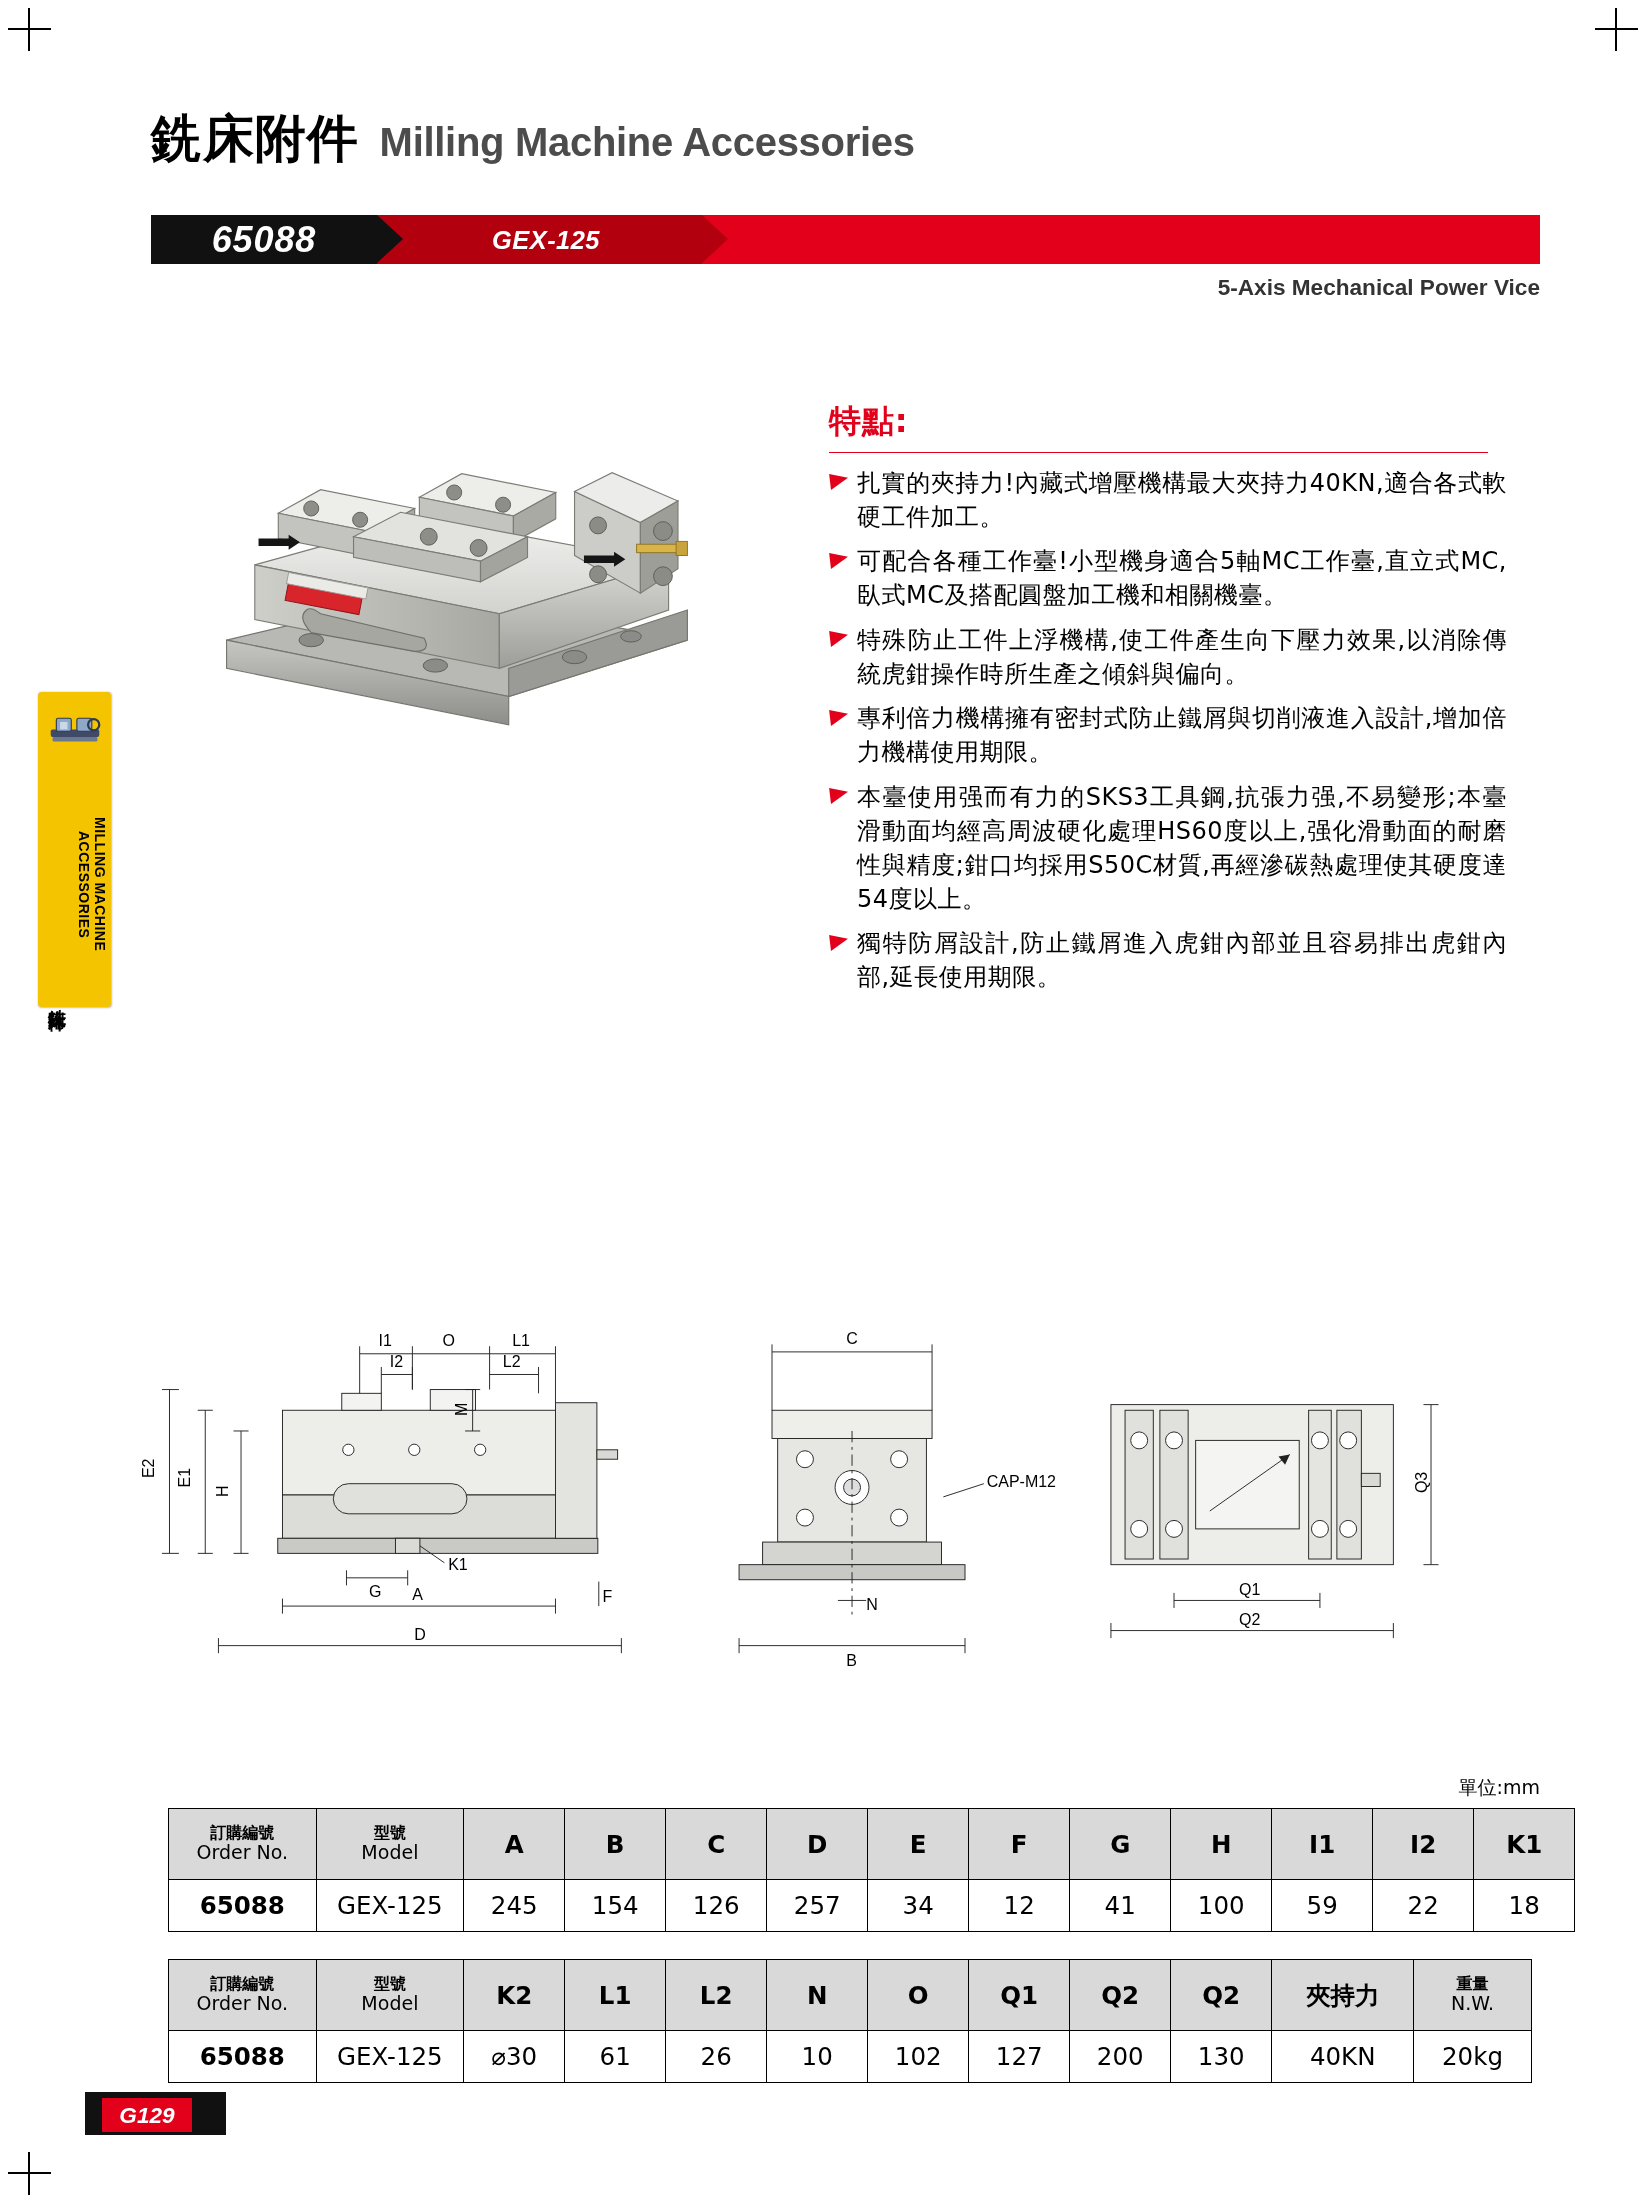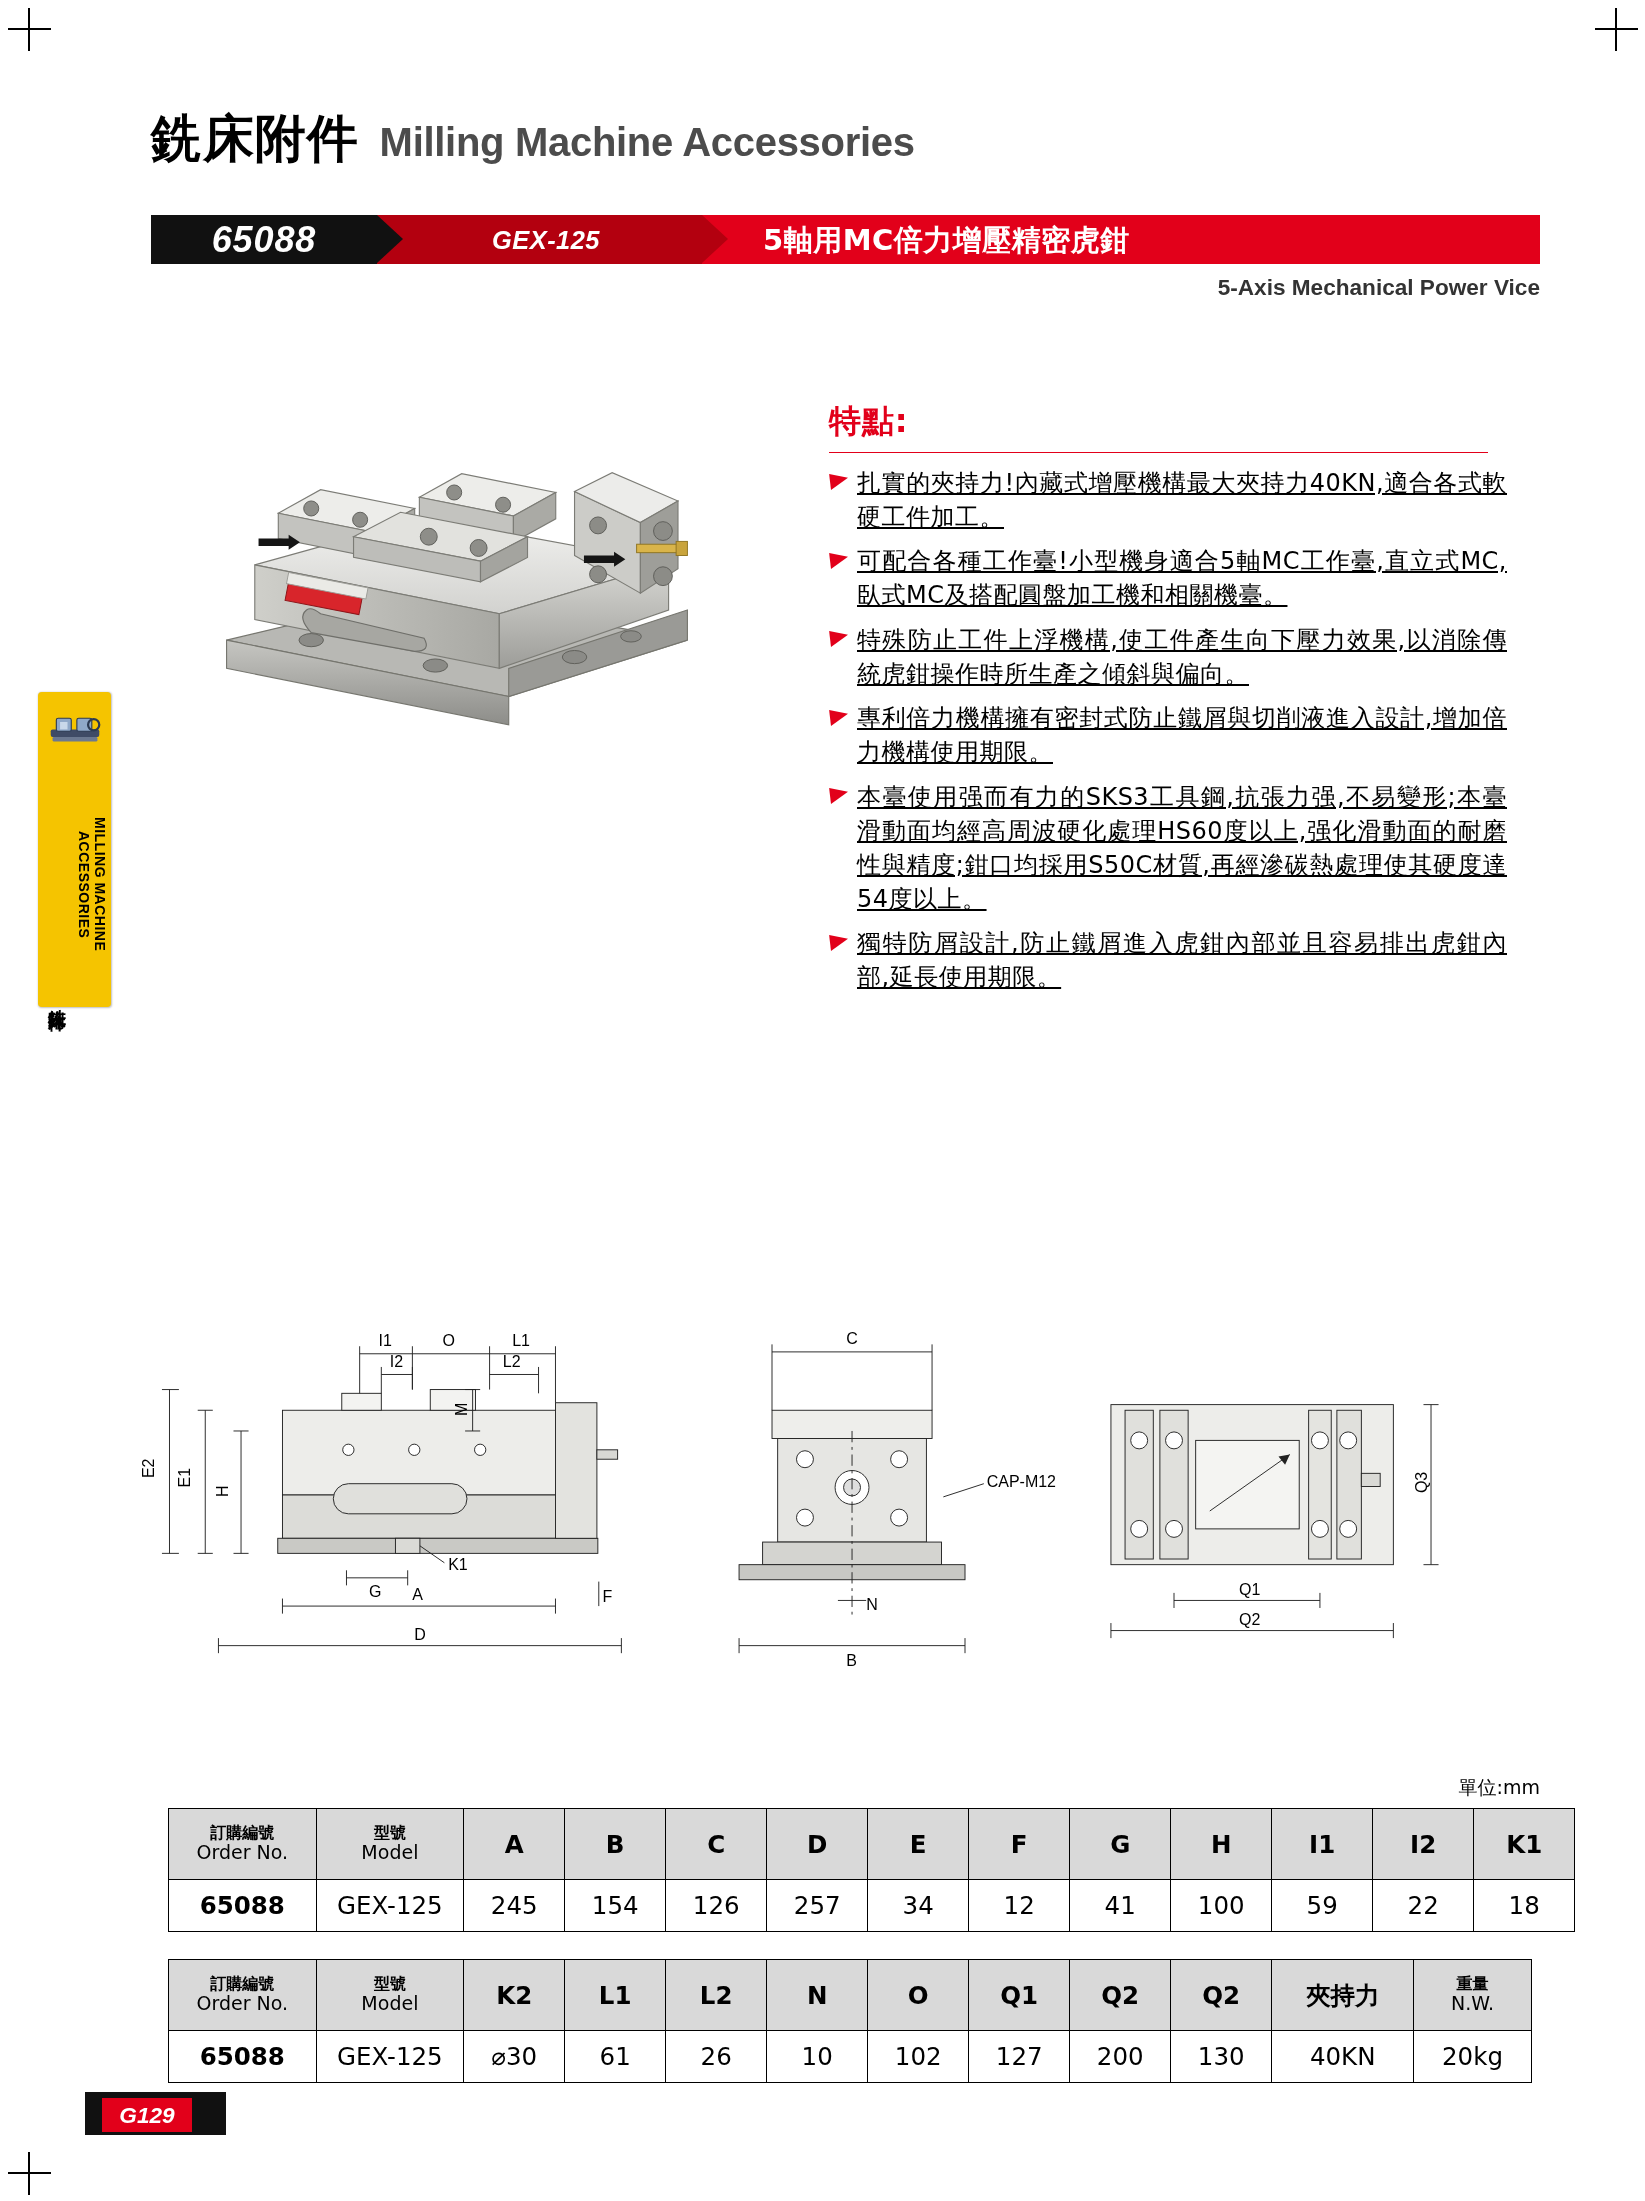--- a/index.html
+++ b/index.html
@@ -222,21 +222,20 @@
     width: 28px;
     padding-top: 8.5px;
   }
   .feat .bullet svg { display: block; }
   .feat .txt {
     font-family: "DejaVu Sans", sans-serif;
     font-size: 24px;
     line-height: 1.42;
     letter-spacing: 0.5px;
     text-align: justify;
-    text-decoration: underline;
   }
 
   
   .drawings {
     position: absolute;
     left: 113px;
     top: 1299px;
     width: 1431px;
     height: 424px;
   }
@@ -340,21 +339,20 @@
   </div>
 
   <div class="banner">
     <div class="bg-red"></div>
     <div class="darkred"></div>
     <div class="darkred-arrow"></div>
     <div class="bg-black"></div>
     <div class="black-arrow"></div>
     <div class="order-no">65088</div>
     <div class="model">GEX-125</div>
-    <div class="desc">5軸用MC倍力增壓精密虎鉗</div>
   </div>
 
   <div class="subtitle-en">5-Axis Mechanical Power Vice</div>
 
   <div class="side-tab">
     <svg class="tab-icon" viewBox="0 0 60 58">
       <rect x="4" y="30" width="52" height="8" rx="2" fill="#3f4b66"></rect>
       <rect x="10" y="18" width="16" height="14" rx="2" fill="#8fa8c8" stroke="#2c3a52" stroke-width="1.2"></rect>
       <rect x="32" y="18" width="16" height="14" rx="2" fill="#8fa8c8" stroke="#2c3a52" stroke-width="1.2"></rect>
       <circle cx="50" cy="25" r="6" fill="none" stroke="#2c3a52" stroke-width="2.4"></circle>

